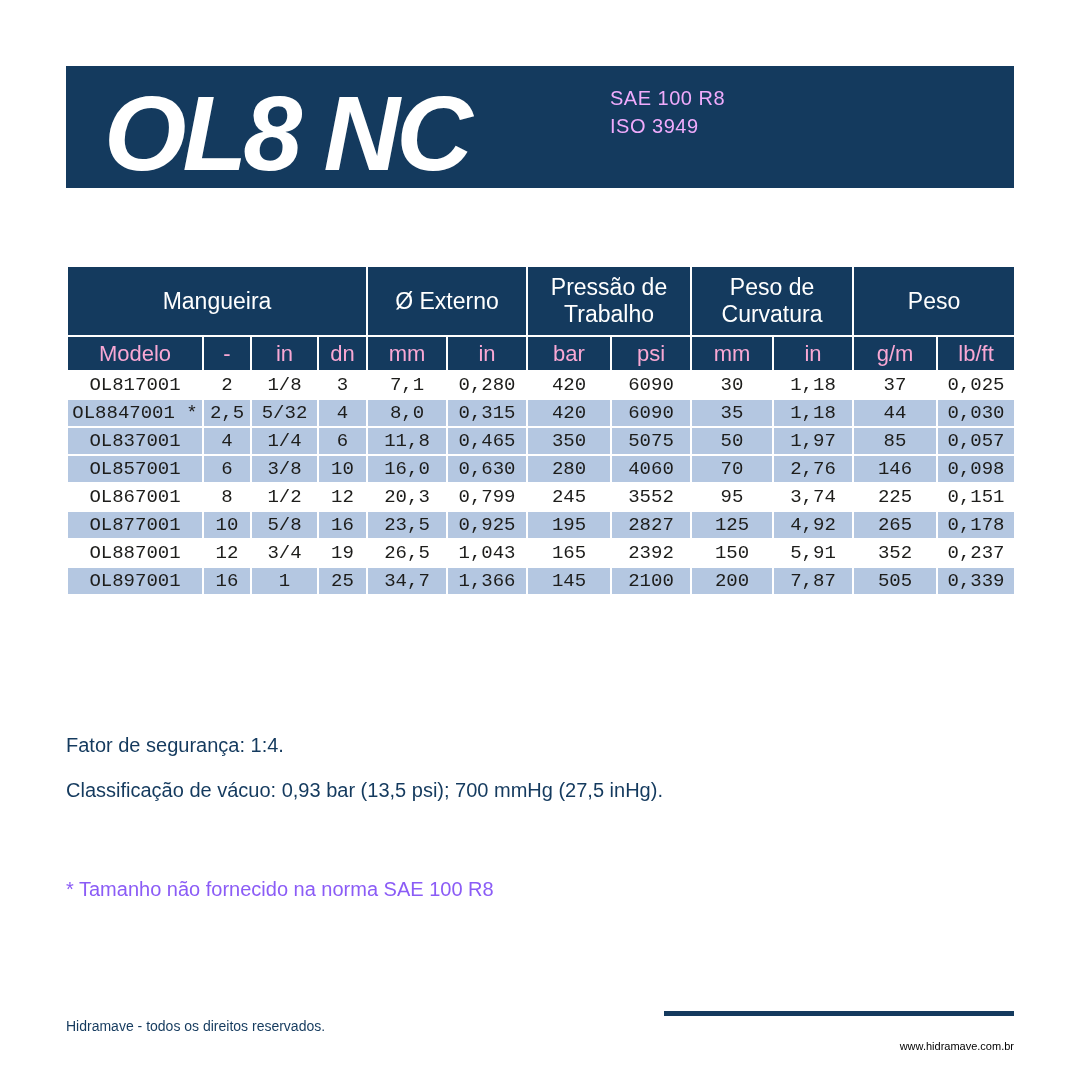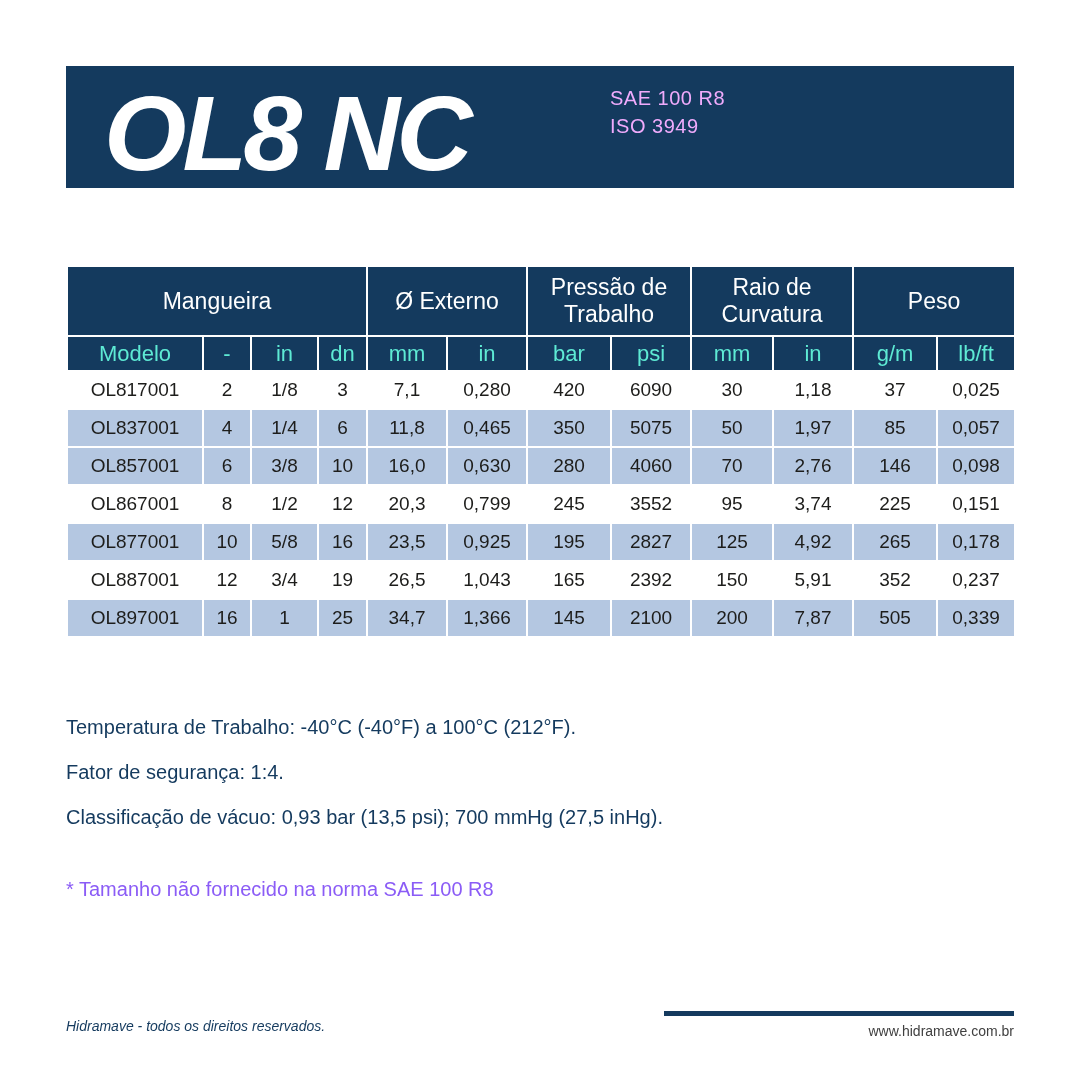--- a/index.html
+++ b/index.html
@@ -33,54 +33,54 @@
   }
   table.spec-table th, table.spec-table td{
     border:2px solid #ffffff;text-align:center;vertical-align:middle;
     padding:0;overflow:hidden;
   }
   tr.group-row th{
     background:#143a5e;color:#ffffff;font-weight:400;
     font-size:23px;line-height:27px;height:68px;
   }
   tr.sub-row th{
-    background:#143a5e;color:#5eead4;font-weight:400;
+    background:#143a5e;color:#f9a8d4;font-weight:400;
     font-size:22px;height:33px;
   }
-  tbody tr{height:38px;}
+  tbody tr{height:28px;font-family:Liberation Mono, monospace;}
   tbody td{
     background:#ffffff;color:#1d1d1b;font-size:19px;
   }
   tbody tr.alt td{background:#b4c7e1;}
 
   
   .notes{
     position:absolute;left:66px;top:714px;width:900px;
     color:#143a5e;font-size:20px;line-height:27px;
   }
   .notes .block{margin:0 0 18px 0;}
   .notes .line{white-space:nowrap;}
   .note-red{
     position:absolute;left:66px;top:876px;width:900px;
     color:#8b5cf6;font-size:20px;line-height:27px;white-space:nowrap;
   }
 
   
   .footer-left{
     position:absolute;left:66px;top:1018px;
-    color:#143a5e;font-size:14px;font-style:italic;
+    color:#143a5e;font-size:14px;
   }
   .footer-right{
     position:absolute;right:66px;top:1011px;width:350px;text-align:right;
   }
   .footer-bar{
     width:350px;height:5px;background:#143a5e;
   }
   .footer-url{
-    margin-top:7px;color:#404040;font-size:14px;
+    margin-top:24px;color:#000000;font-size:11px;
   }
 </style>
 </head>
 <body>
 
 <div class="page">
 
   <div class="banner">
     <div class="title">OL8 NC</div>
     <div class="standards">
@@ -102,21 +102,21 @@
       <col style="width:82px">
         <col style="width:80px">
       <col style="width:84px">
         <col style="width:78px">
     </colgroup>
     <thead>
       <tr class="group-row">
         <th colspan="4">Mangueira</th>
         <th colspan="2">Ø Externo</th>
         <th colspan="2">Pressão de Trabalho</th>
-        <th colspan="2">Raio de Curvatura</th>
+        <th colspan="2">Peso de Curvatura</th>
         <th colspan="2">Peso</th>
       </tr>
       <tr class="sub-row">
         <th>Modelo</th>
         <th>-</th>
         <th>in</th>
         <th>dn</th>
         <th>mm</th>
         <th>in</th>
         <th>bar</th>
@@ -136,20 +136,34 @@
           <td>7,1</td>
           <td>0,280</td>
           <td>420</td>
           <td>6090</td>
           <td>30</td>
           <td>1,18</td>
           <td>37</td>
           <td>0,025</td>
         </tr>
         <tr class="alt">
+          <td>OL8847001 *</td>
+          <td>2,5</td>
+          <td>5/32</td>
+          <td>4</td>
+          <td>8,0</td>
+          <td>0,315</td>
+          <td>420</td>
+          <td>6090</td>
+          <td>35</td>
+          <td>1,18</td>
+          <td>44</td>
+          <td>0,030</td>
+        </tr>
+        <tr class="alt">
           <td>OL837001</td>
           <td>4</td>
           <td>1/4</td>
           <td>6</td>
           <td>11,8</td>
           <td>0,465</td>
           <td>350</td>
           <td>5075</td>
           <td>50</td>
           <td>1,97</td>
@@ -224,21 +238,20 @@
           <td>200</td>
           <td>7,87</td>
           <td>505</td>
           <td>0,339</td>
         </tr>
       </tbody>
   </table>
 
   <div class="notes">
     <div class="block">
-      <div class="line">Temperatura de Trabalho: -40°C (-40°F) a 100°C (212°F).</div>
     </div>
     <div class="block">Fator de segurança: 1:4.</div>
     <div class="block">Classificação de vácuo: 0,93 bar (13,5 psi); 700 mmHg (27,5 inHg).</div>
   </div>
 
   <div class="note-red">* Tamanho não fornecido na norma SAE 100 R8</div>
 
   <div class="footer-left">Hidramave - todos os direitos reservados.</div>
 
   <div class="footer-right">

